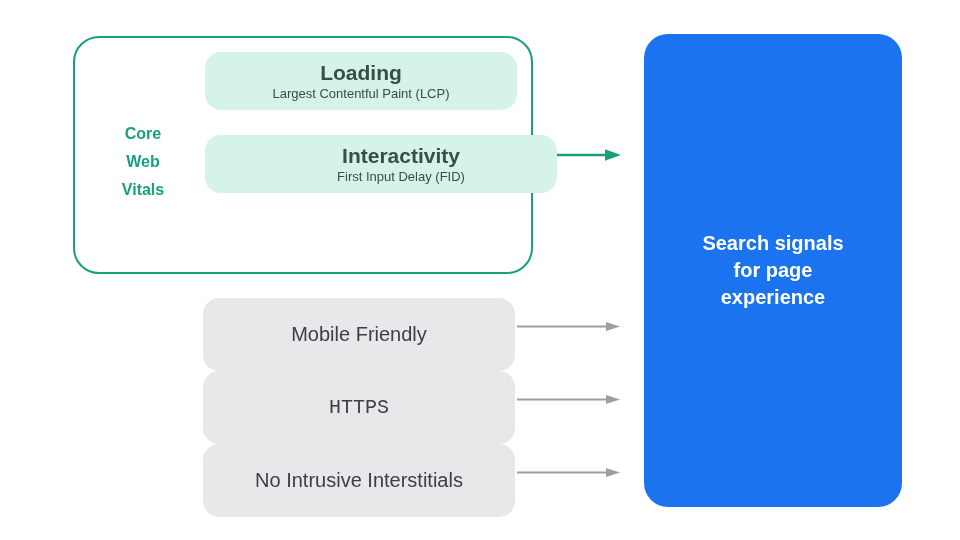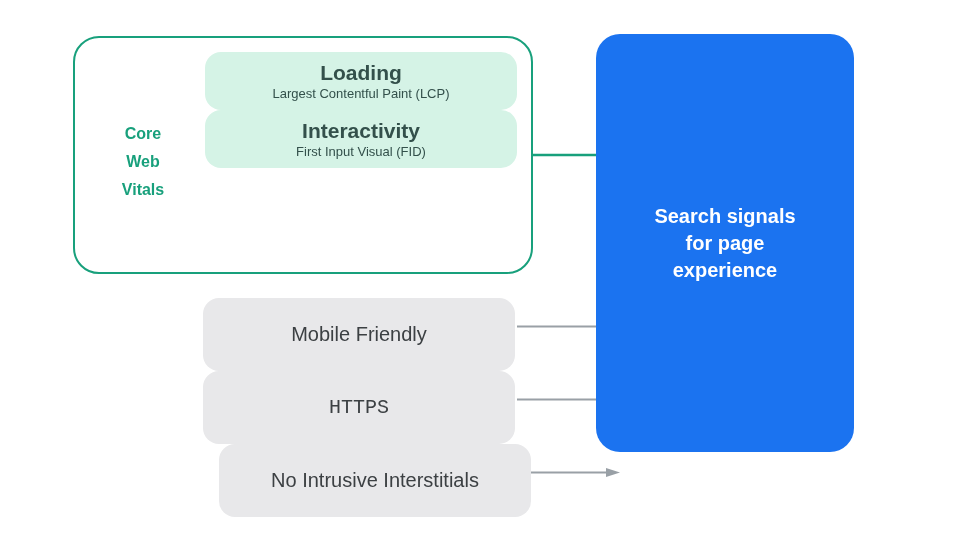--- a/index.html
+++ b/index.html
@@ -38,44 +38,44 @@
   }
   .pill{
     position:absolute;
     width:312px;
     border-radius:16px;
     display:flex;flex-direction:column;align-items:center;justify-content:center;
     text-align:center;
   }
   .pill.mint{left:130px;background:var(--mint);height:58px;}
   .pill.mint.p0{top:14px;}
-  .pill.mint.p1{top:72px;}
+  .pill.mint.p1{top:97px;padding-left:40px;}
   .pill.mint.p2{top:160px;}
   .pill-title{
     color:var(--pill-text);
     font-size:21px;line-height:25px;font-weight:600;
   }
   .pill-sub{
     color:var(--pill-text);
     font-size:13px;line-height:17px;font-weight:400;
   }
   .pill.gray{
     left:203px;background:var(--gray-bg);height:73px;
   }
   .pill.gray .gray-label{
     color:var(--gray-text);
     font-size:20px;font-weight:500;
   }
   .pill.gray.g0{top:298px;}
   .pill.gray.g1{top:371px;font-family:Liberation Mono, monospace;}
-  .pill.gray.g2{top:444px;margin-left:16px;}
+  .pill.gray.g2{top:444px;}
 
   .result-box{
-    position:absolute;left:596px;top:34px;
-    width:258px;height:418px;
+    position:absolute;left:644px;top:34px;
+    width:258px;height:473px;
     background:var(--blue);
     border-radius:24px;
     display:flex;align-items:center;justify-content:center;
   }
   .result-label{
     width:168px;
     color:var(--white);
     font-size:20px;line-height:27px;font-weight:700;
     text-align:center;
   }
@@ -107,21 +107,21 @@
   <div class="cwv-box">
     <div class="cwv-label">Core Web Vitals</div>
 
     <div class="pill mint p0">
       <div class="pill-title">Loading</div>
       <div class="pill-sub">Largest Contentful Paint (LCP)</div>
     </div>
 
     <div class="pill mint p1">
       <div class="pill-title">Interactivity</div>
-      <div class="pill-sub">First Input Visual (FID)</div>
+      <div class="pill-sub">First Input Delay (FID)</div>
     </div>
 
   </div>
 
   <div class="pill gray g0">
     <span class="gray-label">Mobile Friendly</span>
   </div>
 
   <div class="pill gray g1">
     <span class="gray-label">HTTPS</span>

